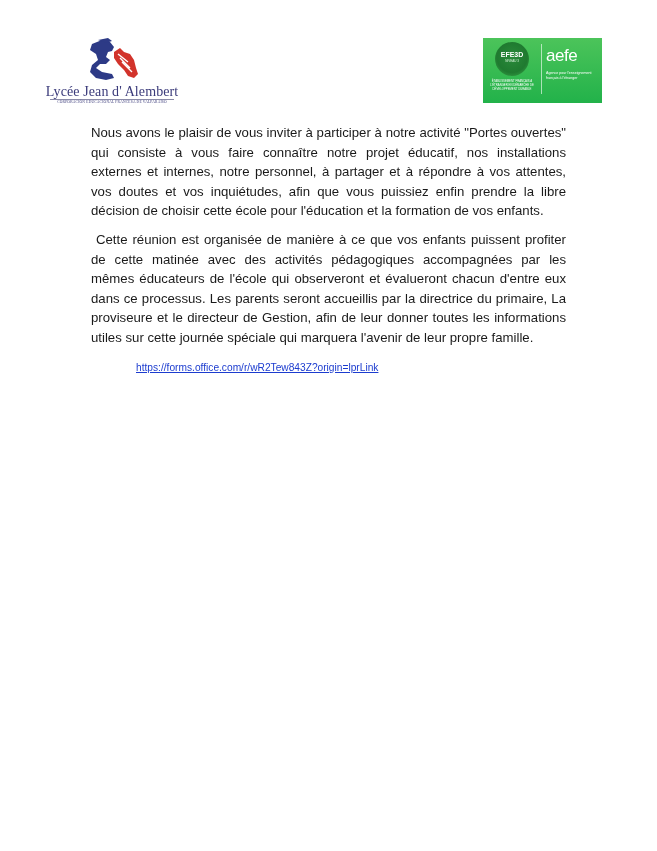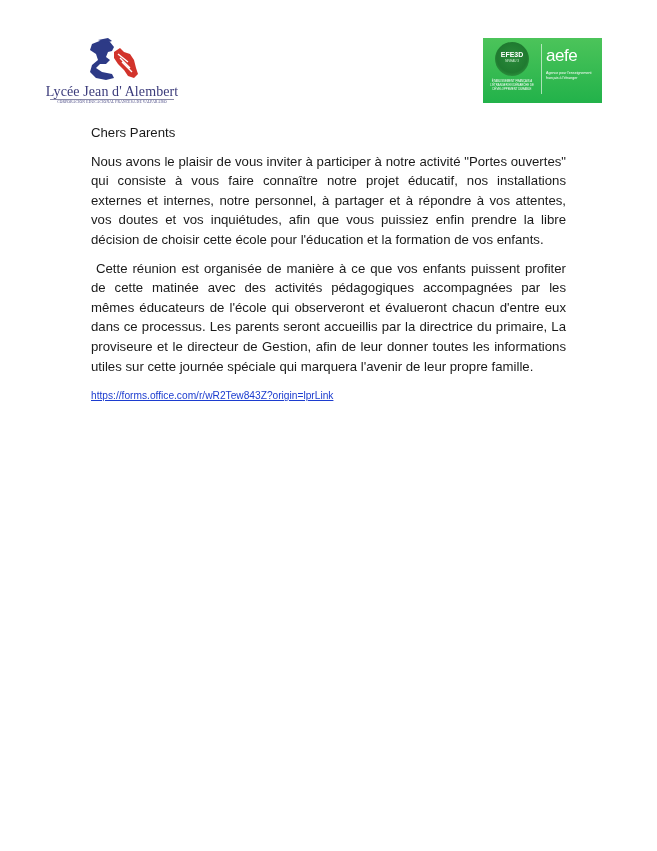--- a/index.html
+++ b/index.html
@@ -16,21 +16,21 @@
   .logo-right .efe { position: absolute; left: 12px; top: 13px; width: 34px; text-align: center; font-size: 7px; font-weight: bold; color: #ffffff; }
   .logo-right .niveau { position: absolute; left: 12px; top: 21px; width: 34px; text-align: center; font-size: 3px; color: #d8f5dc; }
   .logo-right .efe-caption { position: absolute; left: 2px; top: 41px; width: 54px; font-size: 2.8px; line-height: 4px; color: #ffffff; text-align: center; }
   .logo-right .divider { position: absolute; left: 58px; top: 6px; width: 1px; height: 50px; background: rgba(255,255,255,0.6); }
   .logo-right .aefe { position: absolute; left: 63px; top: 8px; font-size: 17px; color: #ffffff; letter-spacing: -0.5px; }
   .logo-right .aefe-caption { position: absolute; left: 63px; top: 33px; width: 54px; font-size: 3.6px; line-height: 4.6px; color: #ffffff; }
 
   .content { position: absolute; left: 91px; top: 123px; width: 475px; font-family: "Liberation Sans", "DejaVu Sans", sans-serif; font-size: 13.2px; line-height: 19.6px; color: #1a1a1a; }
   .content p { margin: 0 0 9px 0; }
   .content .justify { text-align: justify; text-align-last: left; }
-  .content .link { color: #1c3ccf; text-decoration: underline; font-size: 10.2px; line-height: 14px; }
+  .content .link { color: #1c3ccf; text-decoration: underline; font-size: 10.2px; line-height: 14px; margin-left: 45px; }
 </style>
 </head>
 <body>
 
 <div class="logo-left">
   <svg class="emblem" viewBox="0 0 60 46" width="60" height="46">
     <path d="M8 6 L18 2 L26 4 L30 9 L28 13 L24 14 L22 19 L26 22 L22 26 L16 26 L12 30 L18 34 L28 36 L30 40 L22 42 L12 40 L6 34 L8 27 L14 22 L12 16 L6 12 Z" fill="#2d3a86"></path>
     <path d="M14 2 L24 0 L28 3 L22 5 Z" fill="#2d3a86"></path>
     <path d="M30 14 L36 10 L40 14 L46 16 L50 22 L52 30 L54 36 L50 40 L44 38 L40 32 L34 26 L30 20 Z" fill="#d2332b"></path>
     <path d="M34 16 L44 24 M36 20 L46 30 M38 24 L48 34" stroke="#ffffff" stroke-width="1.4"></path>
@@ -44,17 +44,16 @@
   <div class="circle"></div>
   <div class="efe">EFE3D</div>
   <div class="niveau">NIVEAU 3</div>
   <div class="efe-caption">ÉTABLISSEMENT FRANÇAIS À L'ÉTRANGER EN DÉMARCHE DE DÉVELOPPEMENT DURABLE</div>
   <div class="divider"></div>
   <div class="aefe">aefe</div>
   <div class="aefe-caption">Agence pour l'enseignement français à l'étranger</div>
 </div>
 
 <div class="content">
-  <p>Chers Parents</p>
   <p class="justify">Nous avons le plaisir de vous inviter à participer à notre activité "Portes ouvertes" qui consiste à vous faire connaître notre projet éducatif, nos installations externes et internes, notre personnel, à partager et à répondre à vos attentes, vos doutes et vos inquiétudes, afin que vous puissiez enfin prendre la libre décision de choisir cette école pour l'éducation et la formation de vos enfants.</p>
   <p class="justify" style="white-space: pre-wrap;"> Cette réunion est organisée de manière à ce que vos enfants puissent profiter de cette matinée avec des activités pédagogiques accompagnées par les mêmes éducateurs de l'école qui observeront et évalueront chacun d'entre eux dans ce processus. Les parents seront accueillis par la directrice du primaire, La proviseure et le directeur de Gestion, afin de leur donner toutes les informations utiles sur cette journée spéciale qui marquera l'avenir de leur propre famille.</p>
   <p><a class="link" href="#">https://forms.office.com/r/wR2Tew843Z?origin=lprLink</a></p>
 </div>
 
 </body></html>

